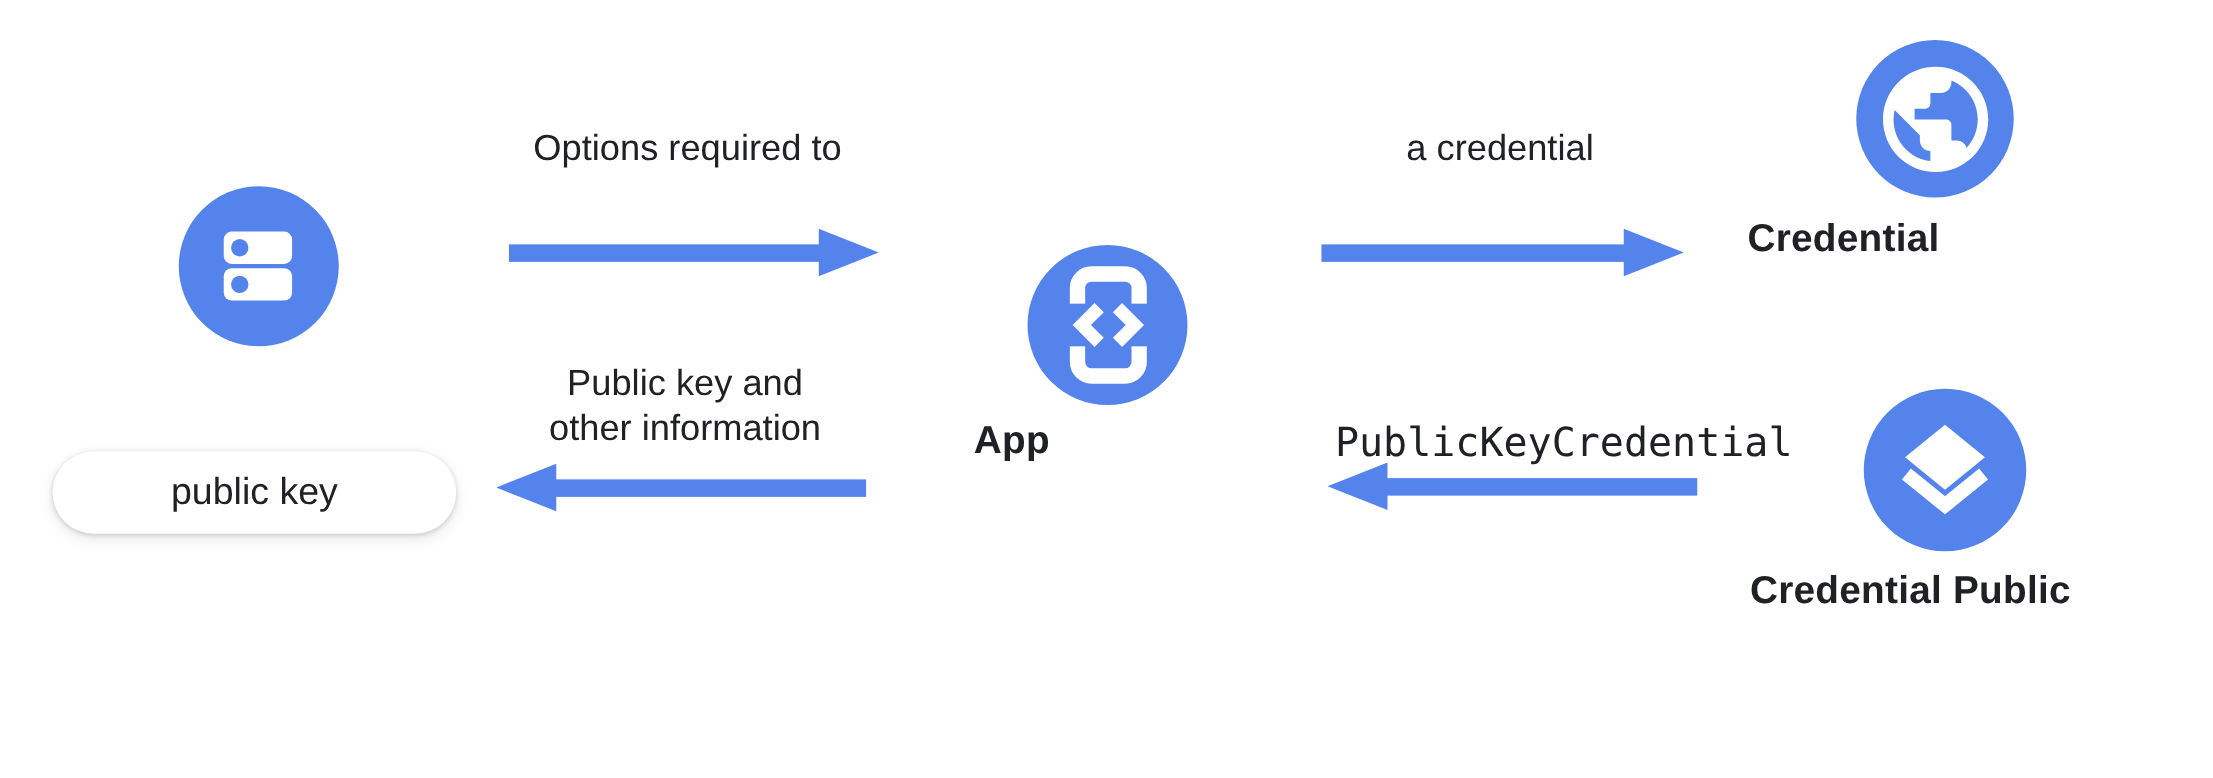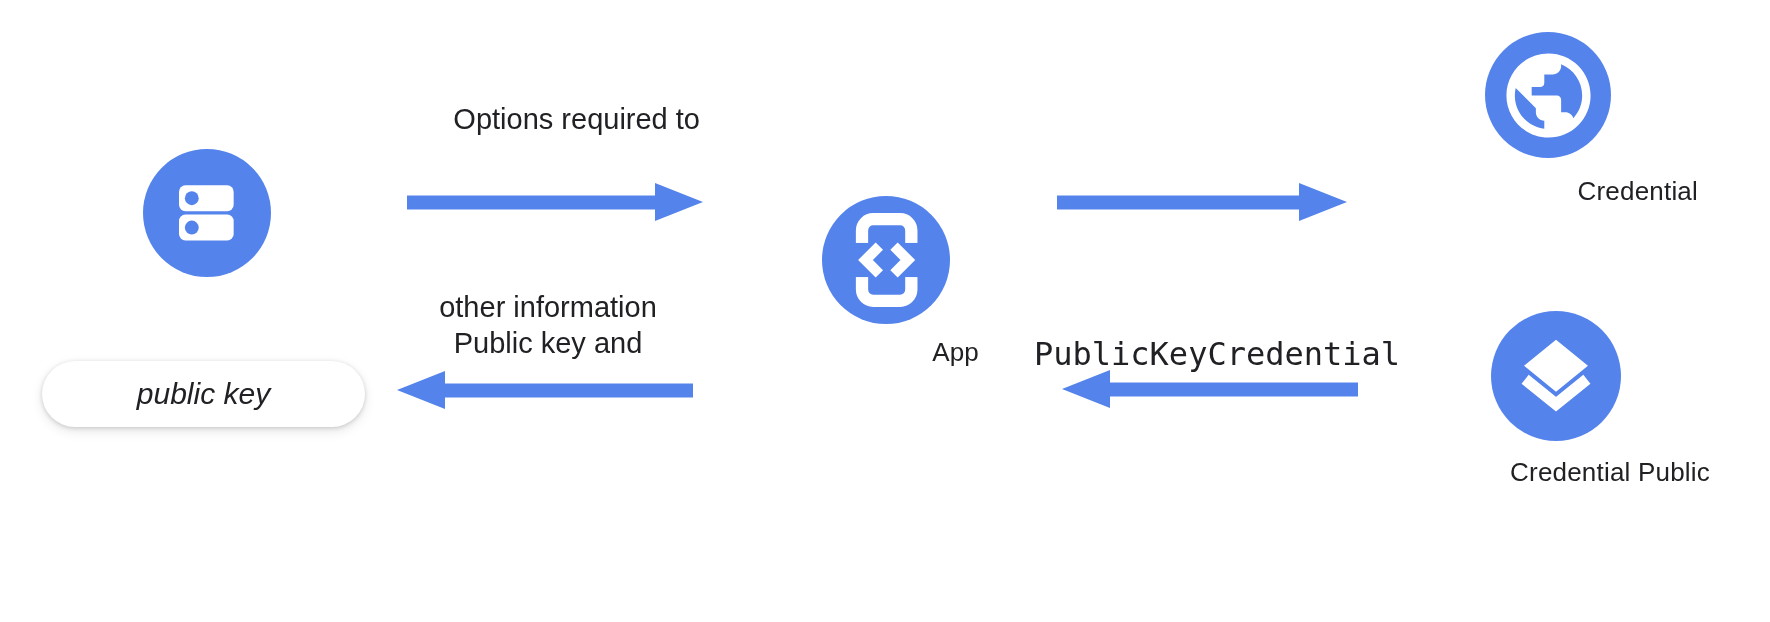--- a/index.html
+++ b/index.html
@@ -15,51 +15,50 @@
     overflow:hidden;
   }
   .node-circle{
     position:absolute;
     border-radius:50%;
     background:var(--blue);
     display:flex;align-items:center;justify-content:center;
   }
   .node-label{
     position:absolute;
-    text-align:right;
-    font-size:26px;
-    font-weight:400;
+    text-align:left;
+    font-size:31px;
+    font-weight:700;
     line-height:36px;
     color:var(--text);
     letter-spacing:0.2px;
   }
   .pill{
     position:absolute;
     background:#fff;
     border-radius:33px;
     box-shadow:0 1px 4px rgba(0,0,0,0.16), 0 4px 12px rgba(0,0,0,0.10);
     display:flex;align-items:center;justify-content:center;
     font-size:30px;
     font-weight:500;
     color:var(--text);
-    font-style:italic;
   }
   .arrow{position:absolute;}
   .arrow .shaft{fill:var(--blue);}
   .arrow .head{fill:var(--blue);}
   .arrow-label{
     position:absolute;
     text-align:center;
     font-size:29px;
     line-height:36px;
     color:var(--text);
   }
   .mono-label{
     position:absolute;
-    text-align:left;
+    text-align:right;
     font-family:"DejaVu Sans Mono","Liberation Mono",monospace;
     font-size:32px;
     color:var(--text);
     white-space:nowrap;
   }
   .fill-white{fill:#fff;}
   .fill-blue{fill:var(--blue);}
   .stroke-white{stroke:#fff;fill:none;}
 </style>
 </head>
@@ -70,57 +69,58 @@
   <div class="node-circle" style="left:143px;top:149px;width:128px;height:128px;">
     <svg width="128" height="128" viewBox="0 0 48 48">
       <rect class="fill-white" x="13.5" y="13.6" width="20.5" height="9.7" rx="2.4"></rect>
       <rect class="fill-white" x="13.5" y="24.6" width="20.5" height="9.7" rx="2.4"></rect>
       <circle class="fill-blue" cx="18.3" cy="18.45" r="2.6"></circle>
       <circle class="fill-blue" cx="18.3" cy="29.45" r="2.6"></circle>
     </svg>
   </div>
   <div class="pill" style="left:42px;top:361px;width:323px;height:66px;">public key</div>
 
-  <div class="arrow-label" style="left:400px;top:101px;width:300px;text-align:right;">
+  <div class="arrow-label" style="left:400px;top:101px;width:300px;">
     <div>Options required to</div>
   </div>
   <svg class="arrow" style="left:407px;top:183px;" width="296" height="38">
     <rect class="shaft" x="0" y="12.5" width="250" height="14"></rect>
     <polygon class="head" points="248,0 296,19 248,38"></polygon>
   </svg>
 
   <div class="node-circle" style="left:822px;top:196px;width:128px;height:128px;">
     <svg width="128" height="128" viewBox="0 0 48 48">
       <rect class="stroke-white" x="15" y="8.7" width="18.5" height="30.6" rx="4.2" stroke-width="4.6"></rect>
       <rect class="fill-blue" x="9" y="17.6" width="30" height="12.8"></rect>
       <polyline class="stroke-white" points="21.5,18.8 16.3,24 21.5,29.2" stroke-width="3.9"></polyline>
       <polyline class="stroke-white" points="27,18.8 32.2,24 27,29.2" stroke-width="3.9"></polyline>
     </svg>
   </div>
   <div class="node-label" style="left:779px;top:334px;width:200px;">App</div>
 
   <div class="arrow-label" style="left:1050px;top:101px;width:300px;">
+    <div>a credential</div>
   </div>
   <svg class="arrow" style="left:1057px;top:183px;" width="290" height="38">
     <rect class="shaft" x="0" y="12.5" width="244" height="14"></rect>
     <polygon class="head" points="242,0 290,19 242,38"></polygon>
   </svg>
 
   <div class="node-circle" style="left:1485px;top:32px;width:126px;height:126px;">
     <svg width="101" height="101" viewBox="0 0 24 24">
       <path class="fill-white" d="M12 2C6.48 2 2 6.48 2 12s4.48 10 10 10 10-4.48 10-10S17.52 2 12 2zm-1 17.93c-3.95-.49-7-3.85-7-7.93 0-.62.08-1.21.21-1.79L9 15v1c0 1.1.9 2 2 2v1.93zm6.9-2.54c-.26-.81-1-1.39-1.9-1.39h-1v-3c0-.55-.45-1-1-1H8v-2h2c.55 0 1-.45 1-1V7h2c1.1 0 2-.9 2-2v-.41c2.93 1.19 5 4.06 5 7.41 0 2.08-.8 3.97-2.1 5.39z"></path>
     </svg>
   </div>
   <div class="node-label" style="left:1398px;top:173px;width:300px;">
     <div>Credential</div>
   </div>
 
   <div class="arrow-label" style="left:398px;top:289px;width:300px;">
+    <div>Public key and</div>
     <div>other information</div>
-    <div>Public key and</div>
   </div>
   <svg class="arrow" style="left:397px;top:371px;" width="296" height="38">
     <polygon class="head" points="48,0 0,19 48,38"></polygon>
     <rect class="shaft" x="46" y="12.5" width="250" height="14"></rect>
   </svg>
 
   <div class="mono-label" style="left:1034px;top:335px;width:400px;">PublicKeyCredential</div>
   <svg class="arrow" style="left:1062px;top:370px;" width="296" height="38">
     <polygon class="head" points="48,0 0,19 48,38"></polygon>
     <rect class="shaft" x="46" y="12.5" width="250" height="14"></rect>

